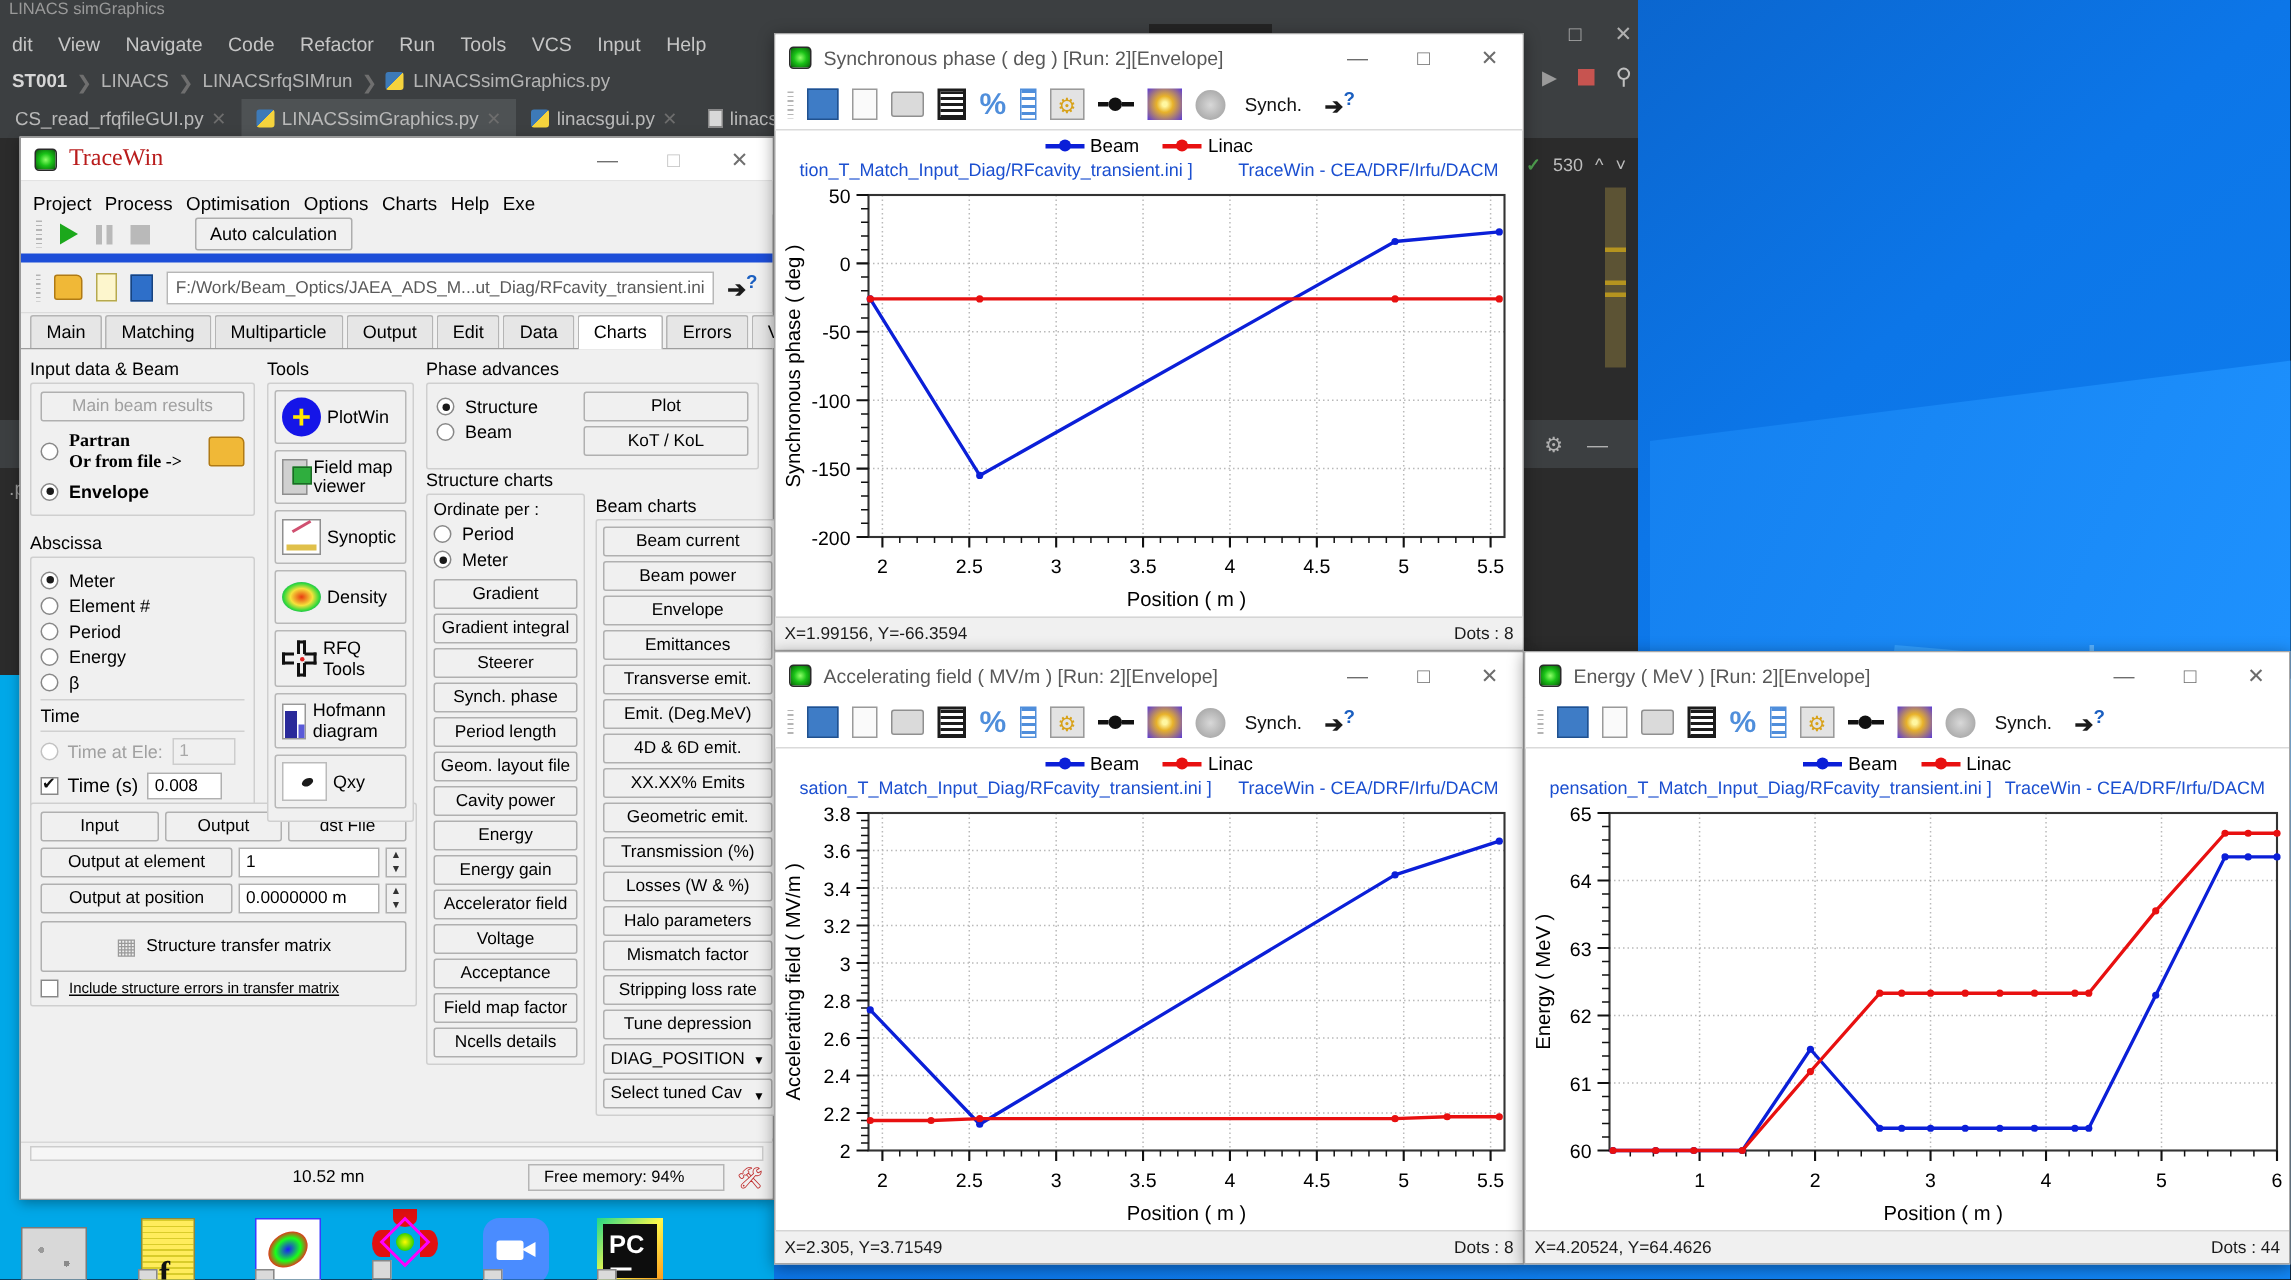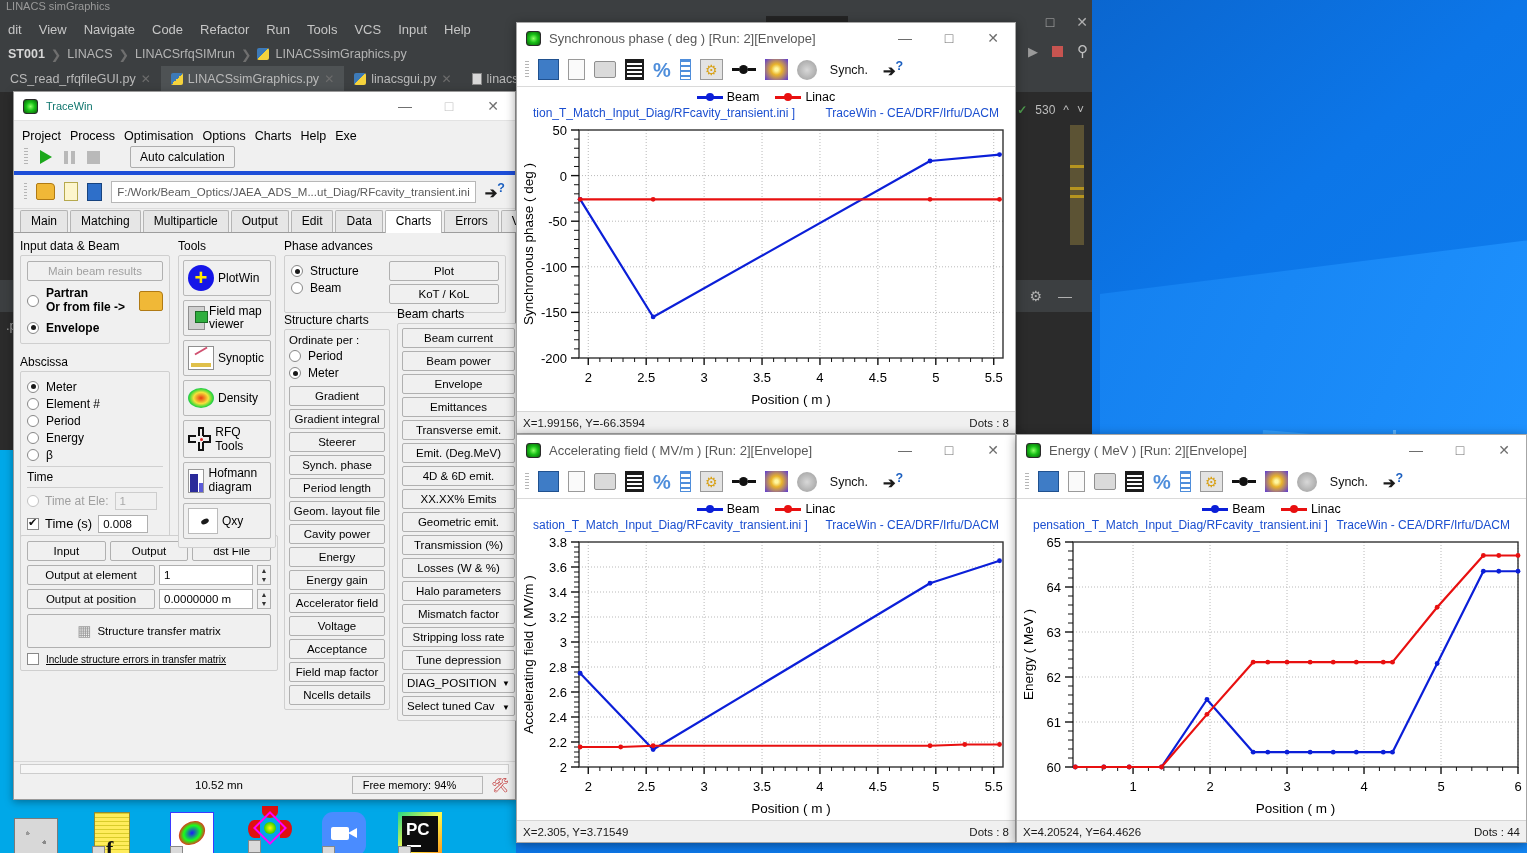--- a/index.html
+++ b/index.html
@@ -49,27 +49,27 @@
 
   
   #overlay-toolbar { position:absolute; left:766px; top:16px; width:82px; height:36px; background:#242424;
       display:flex; align-items:center; justify-content:space-around; color:#efefef; }
   #overlay-toolbar .divider { width:1px; height:18px; background:#6a6a6a; }
 
   
   #tracewin { position:absolute; left:13px; top:91px; width:503px; height:709px;
       background:#f0f0f0; border:1px solid #9a9a9a; box-shadow:0 2px 8px rgba(0,0,0,.35); }
   #tracewin .tw-title { height:29px; background:#ffffff; display:flex; align-items:center; border-bottom:1px solid #e3e3e3; }
-  #tracewin .tw-title .txt { color:#0f766e; font-size:11px; margin-left:8px; }
+  #tracewin .tw-title .txt { color:#b91c1c; font-size:16px; margin-left:8px;font-family:Liberation Serif, serif; }
   #tracewin .tw-title .btns { margin-left:auto; display:flex; }
   #tracewin .tw-title .btns div { width:44px; height:28px; display:flex; align-items:center; justify-content:center; color:#707070; font-size:14px; }
   .app-ico { width:15px; height:15px; margin-left:9px; border-radius:3px;
       background:radial-gradient(circle at 50% 50%, #8fff6a 0%, #19c217 45%, #0a5a0a 100%); border:1px solid #2a2a2a; flex:0 0 auto; }
   #tracewin .tw-menu { height:22px; display:flex; align-items:flex-end; gap:9px; padding:0 8px; font-size:12.5px; color:#000; background:#f0f0f0; }
-  #tracewin .tw-toolbar1 { height:32px; display:flex; align-items:center; gap:12px; padding:0 10px; border-bottom:4px solid #1d4ed8; }
+  #tracewin .tw-toolbar1 { height:32px; display:flex; align-items:center; gap:12px; padding:0 10px; border-bottom:6px solid #1d4ed8; }
   #tracewin .tw-toolbar2 { height:34px; display:flex; align-items:center; gap:9px; padding:0 10px; border-bottom:1px solid #dcdcdc; }
   .grip { width:4px; height:18px; background:
      repeating-linear-gradient(to bottom,#b5b5b5 0 1px,transparent 1px 3px); }
   .tri-play { width:0;height:0;border-left:12px solid #1ca81c;border-top:7px solid transparent;border-bottom:7px solid transparent; }
   .ic-pause { display:flex; gap:3px; }
   .ic-pause i { display:block; width:4px; height:13px; background:#b9b9b9; }
   .ic-stop { width:13px;height:13px;background:#b9b9b9; }
   .autocalc { padding:3px 9px; font-size:12px; background:#f0f0f0; border:1px solid #adadad; border-radius:2px; }
   .pathbox { flex:1; height:22px; background:#fff; border:1px solid #b7b7b7; display:flex; align-items:center;
       padding:0 5px; font-size:11.5px; color:#5a5a5a; }
@@ -306,21 +306,21 @@
     <div class="tb">VA</div>
   </div>
 
   <div class="tw-body">
 
     <div style="position:absolute;left:6px;top:4px;width:150px;">
       <div class="grouplabel">Input data &amp; Beam</div>
       <div class="groupbox">
         <div class="btn dis">Main beam results</div>
         <div style="display:flex;align-items:center;">
-          <div style="flex:1;">
+          <div style="flex:1;font-family:Liberation Serif, serif;">
             <div class="radio">
               <span class="rd"></span>
               <span style="font-weight:bold;line-height:1.15;">
                 <span>Partran</span><br>
                 <span>Or from file -&gt;</span>
               </span>
             </div>
           </div>
           <span style="width:24px;height:20px;background:#f0b837;border:1px solid #b07a14;border-radius:2px 4px 2px 2px;"></span>
         </div>
@@ -495,21 +495,21 @@
         <div class="btn">Energy</div>
         <div class="btn">Energy gain</div>
         <div class="btn">Accelerator field</div>
         <div class="btn">Voltage</div>
         <div class="btn">Acceptance</div>
         <div class="btn">Field map factor</div>
         <div class="btn" style="margin-bottom:0;">Ncells details</div>
       </div>
     </div>
 
-    <div style="position:absolute;left:383px;top:72px;width:123px;">
+    <div style="position:absolute;left:383px;top:95px;width:123px;">
       <div class="grouplabel">Beam charts</div>
       <div class="groupbox" style="padding:4px;">
         <div class="btn">Beam current</div>
         <div class="btn">Beam power</div>
         <div class="btn">Envelope</div>
         <div class="btn">Emittances</div>
         <div class="btn">Transverse emit.</div>
         <div class="btn">Emit. (Deg.MeV)</div>
         <div class="btn">4D &amp; 6D emit.</div>
         <div class="btn">XX.XX% Emits</div>

